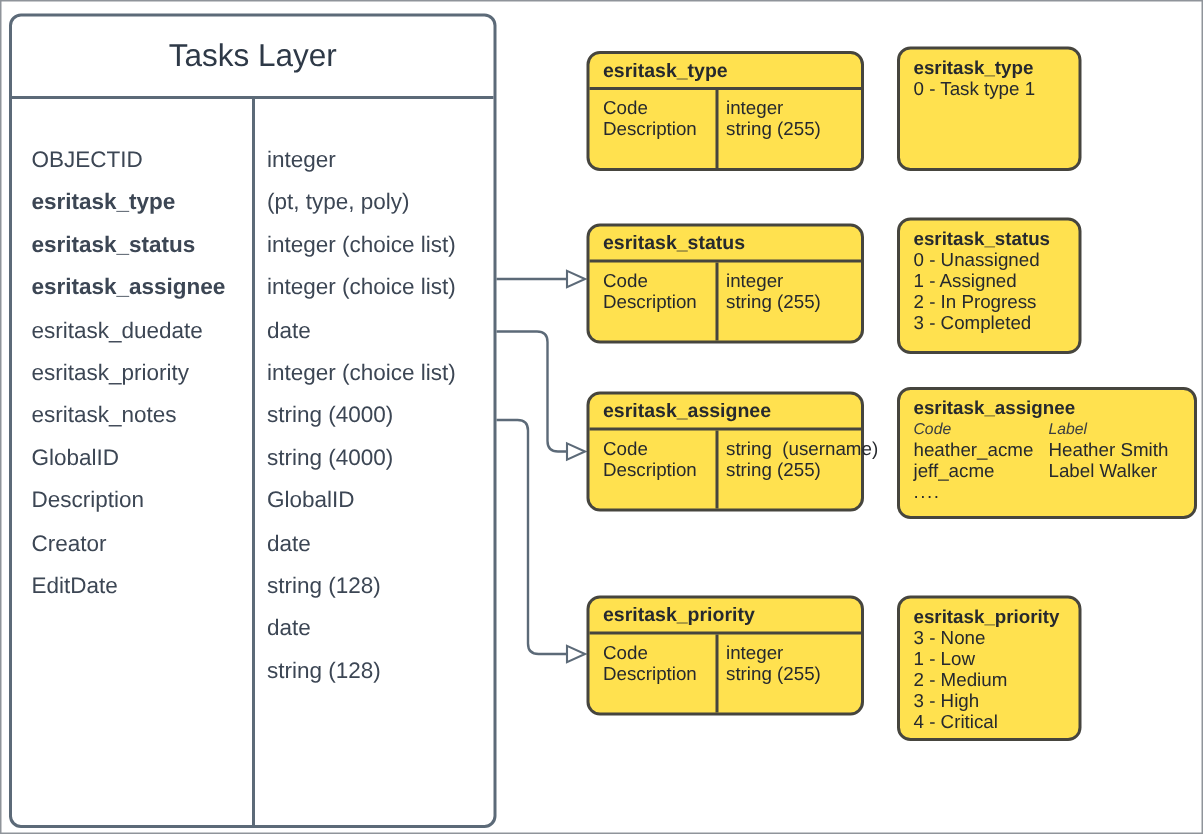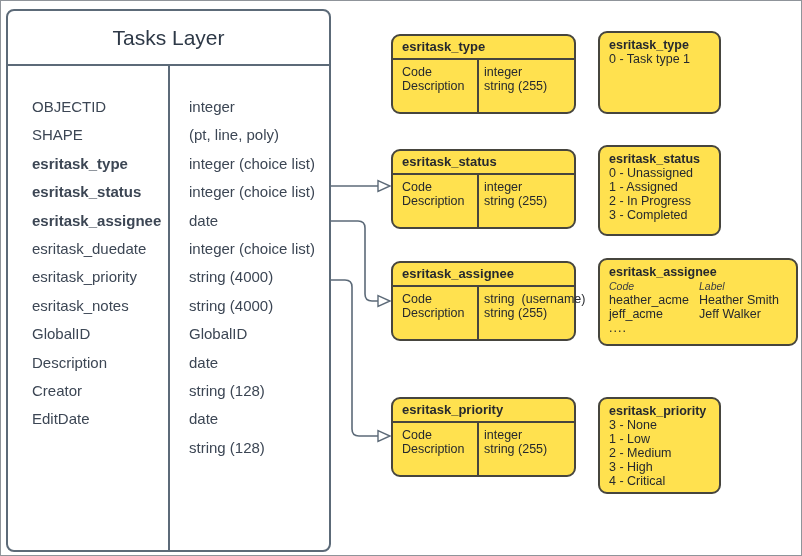--- a/index.html
+++ b/index.html
@@ -14,21 +14,21 @@
     background:#fff; border:2px solid #5c6a78; border-radius:8px; box-sizing:border-box;
   }
   .tasks-title {
     height:53px; line-height:53px; text-align:center;
     font-size:21px; color:#2e3947; border-bottom:2px solid #5c6a78;
   }
   .tasks-body { position:relative; height:calc(100% - 55px); }
   .tasks-col-divider { position:absolute; left:160px; top:0; bottom:0; width:1.5px; background:#5c6a78; }
   .tasks-fields { position:absolute; left:13px; top:27px; right:170px; }
   .tasks-types  { position:absolute; left:170px; top:27px; right:4px; }
-  .trow { height:28.4px; line-height:28.4px; font-size:15px; color:#3c4654; white-space:nowrap;margin-left:11px; }
+  .trow { height:28.4px; line-height:28.4px; font-size:15px; color:#3c4654; white-space:nowrap; }
   .trow.b { font-weight:bold; }
 
   
   .mid-box {
     position:absolute; left:390px; width:185px; height:80px;
     background:#ffe14f; border:2px solid #46453e; border-radius:9px; box-sizing:border-box;
   }
   .mid-header {
     height:22px; line-height:22px; padding-left:9px;
     font-size:13px; font-weight:bold; color:#26292e;
@@ -57,35 +57,34 @@
 <body>
 
 <div class="canvas">
 
   <div class="tasks-table">
     <div class="tasks-title">Tasks Layer</div>
     <div class="tasks-body">
       <div class="tasks-col-divider"></div>
       <div class="tasks-fields">
           <div class="trow">OBJECTID</div>
-          <div class="trow">SHAPE</div>
           <div class="trow b">esritask_type</div>
           <div class="trow b">esritask_status</div>
           <div class="trow b">esritask_assignee</div>
           <div class="trow">esritask_duedate</div>
           <div class="trow">esritask_priority</div>
           <div class="trow">esritask_notes</div>
           <div class="trow">GlobalID</div>
           <div class="trow">Description</div>
           <div class="trow">Creator</div>
           <div class="trow">EditDate</div>
         </div>
       <div class="tasks-types">
           <div class="trow">integer</div>
-          <div class="trow">(pt, line, poly)</div>
+          <div class="trow">(pt, type, poly)</div>
           <div class="trow">integer (choice list)</div>
           <div class="trow">integer (choice list)</div>
           <div class="trow">date</div>
           <div class="trow">integer (choice list)</div>
           <div class="trow">string (4000)</div>
           <div class="trow">string (4000)</div>
           <div class="trow">GlobalID</div>
           <div class="trow">date</div>
           <div class="trow">string (128)</div>
           <div class="trow">date</div>
@@ -151,21 +150,21 @@
       <div class="">3 - Completed</div>
     </div>
     <div class="val-box" style="top: 257px; width: 200px; height: 88px;">
       <div class="val-title">esritask_assignee</div>
       <div class="val-grid">
         <div class="val-colhead">Code</div>
         <div class="val-colhead">Label</div>
         <div class="">heather_acme</div>
         <div class="">Heather Smith</div>
         <div class="">jeff_acme</div>
-        <div class="">Jeff Walker</div>
+        <div class="">Label Walker</div>
       </div>
       <div class="val-more">....</div>
     </div>
     <div class="val-box" style="top: 396px; width: 123px; height: 97px;">
       <div class="val-title">esritask_priority</div>
       <div class="">3 - None</div>
       <div class="">1 - Low</div>
       <div class="">2 - Medium</div>
       <div class="">3 - High</div>
       <div class="">4 - Critical</div>

